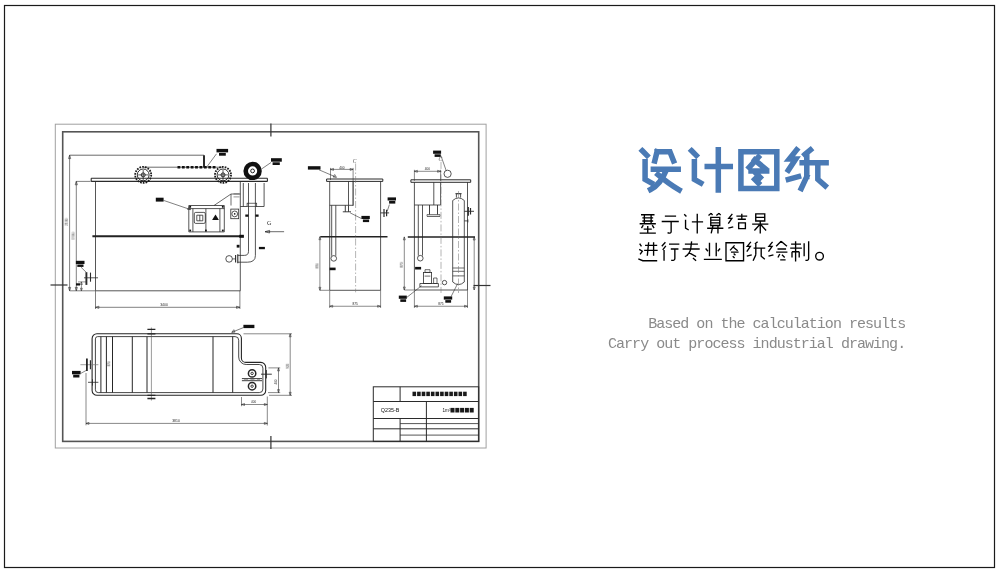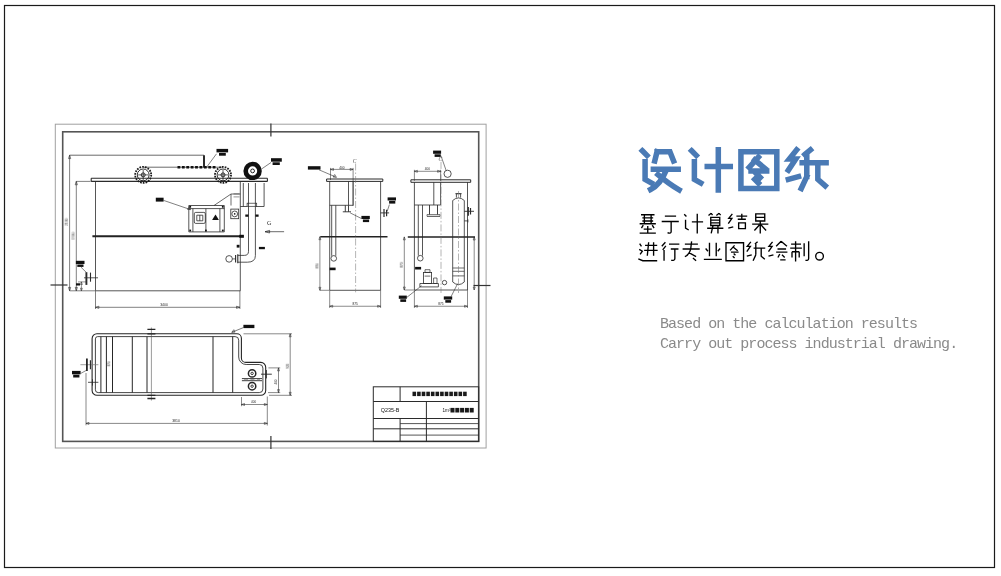--- a/index.html
+++ b/index.html
@@ -459,15 +459,15 @@
 <use href="#g_zhuan" transform="translate(679.9,240) scale(0.225)"></use>
 <use href="#g_ye" transform="translate(701.6,240) scale(0.225)"></use>
 <use href="#g_tu" transform="translate(723.3,240) scale(0.225)"></use>
 <use href="#g_zhi3" transform="translate(745,240) scale(0.225)"></use>
 <use href="#g_hui" transform="translate(766.7,240) scale(0.225)"></use>
 <use href="#g_zhi4" transform="translate(788.4,240) scale(0.225)"></use>
 <use href="#g_period" transform="translate(810.1,240) scale(0.225)"></use>
 </g>
 </svg>
 
-<div class="en" style="left:660px;top:314.5px;">Based on the calculation results
+<div class="en" style="left:608px;top:314.5px;text-align:right;">Based on the calculation results
 Carry out process industrial drawing.</div>
 </div>
 
 </body></html>

